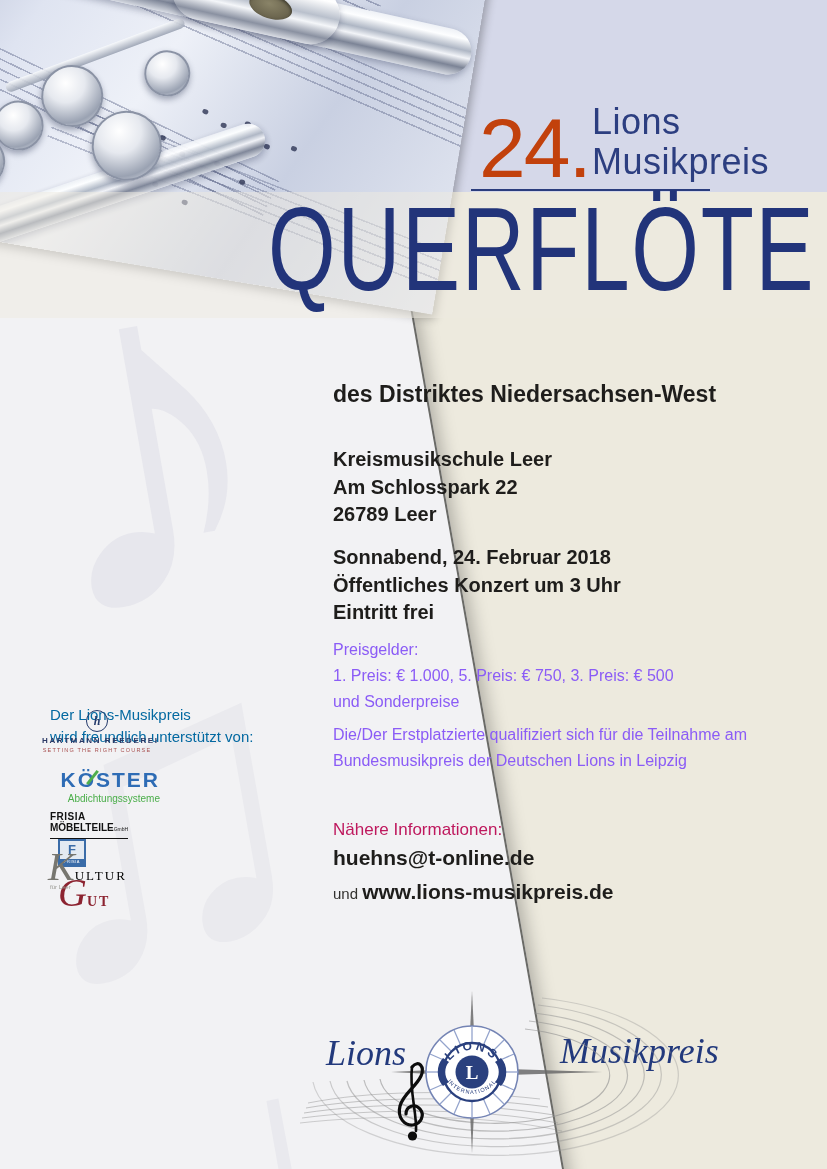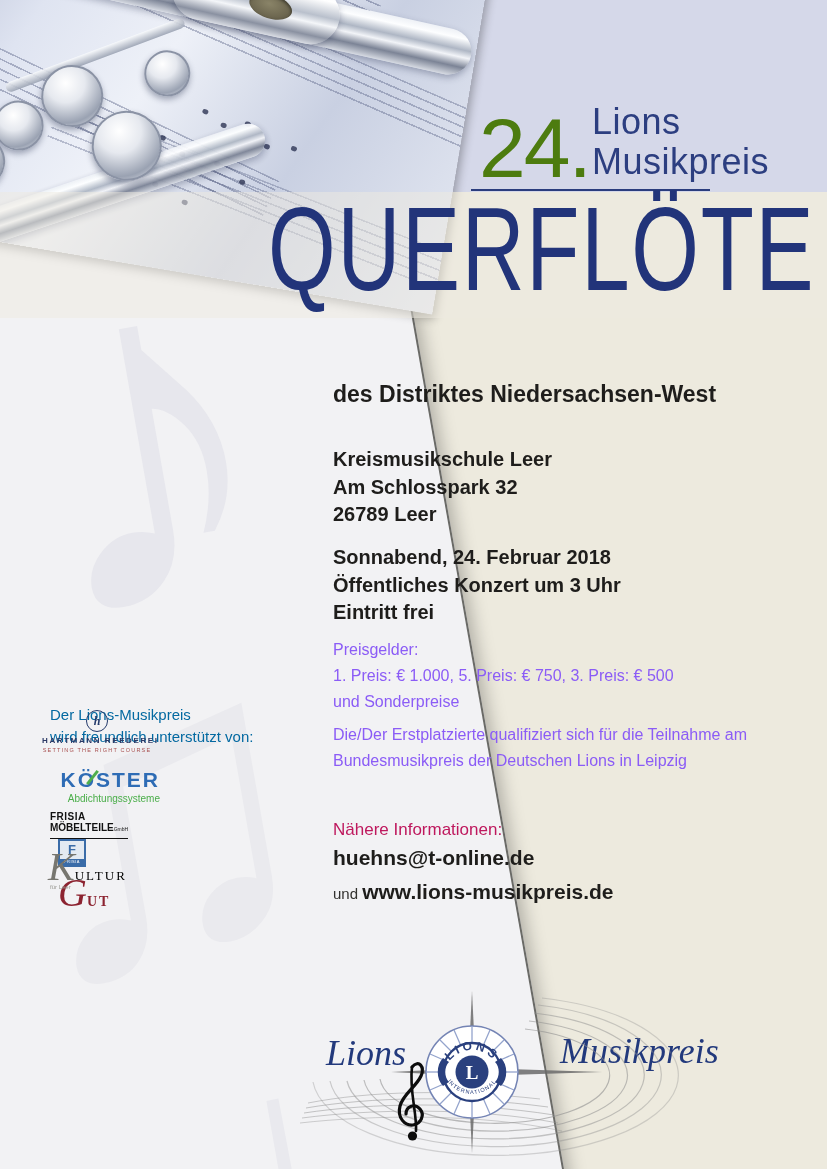--- a/index.html
+++ b/index.html
@@ -62,21 +62,21 @@
   .k2{left:196px;top:214px;width:66px;height:66px;}
   .k3{left:96px;top:222px;width:46px;height:46px;}
   .k4{left:236px;top:148px;width:42px;height:42px;}
   .k5{left:60px;top:262px;width:50px;height:50px;}
   .karm{position:absolute;left:90px;top:160px;width:190px;height:10px;border-radius:5px;transform:rotate(-30deg);
     background:linear-gradient(to bottom,#f8fafc,#9aa2b2);opacity:.9;}
 
   .photo-fade{left:0;top:192px;width:827px;height:126px;background:rgba(237,234,224,.52);}
 
   
-  .h-num{left:479px;top:106px;font-size:84px;line-height:1;letter-spacing:-2px;color:#4d7c0f;}
+  .h-num{left:479px;top:106px;font-size:84px;line-height:1;letter-spacing:-2px;color:#c2410c;}
   .h-org{left:592px;top:102px;font-size:36px;line-height:40px;color:#2c3e80;letter-spacing:.5px;}
   .h-rule{left:471px;top:189px;width:239px;height:2px;background:#2b3d7e;}
   .h-instr{left:268px;top:190px;font-size:100px;line-height:1;letter-spacing:2px;color:#22347a;
     transform:scale(.87,1.18);transform-origin:left top;white-space:nowrap;}
 
   
   .sub{left:333px;top:381px;font-size:23px;font-weight:bold;color:#1e1d1b;}
   .blk{color:#1e1d1b;font-weight:bold;font-size:20px;line-height:27.5px;}
   .venue{left:333px;top:446px;}
   .event{left:333px;top:544px;}
@@ -163,21 +163,21 @@
     <div>Lions</div>
     <div>Musikpreis</div>
   </div>
   <div class="abs h-rule"></div>
   <div class="abs h-instr">QUERFLÖTE</div>
 
   <div class="abs sub">des Distriktes Niedersachsen-West</div>
 
   <div class="abs blk venue">
     <div>Kreismusikschule Leer</div>
-    <div>Am Schlosspark 32</div>
+    <div>Am Schlosspark 22</div>
     <div>26789 Leer</div>
   </div>
 
   <div class="abs blk event">
     <div>Sonnabend, 24. Februar 2018</div>
     <div>Öffentliches Konzert um 3 Uhr</div>
     <div>Eintritt frei</div>
   </div>
 
   <div class="abs gray prizes">

